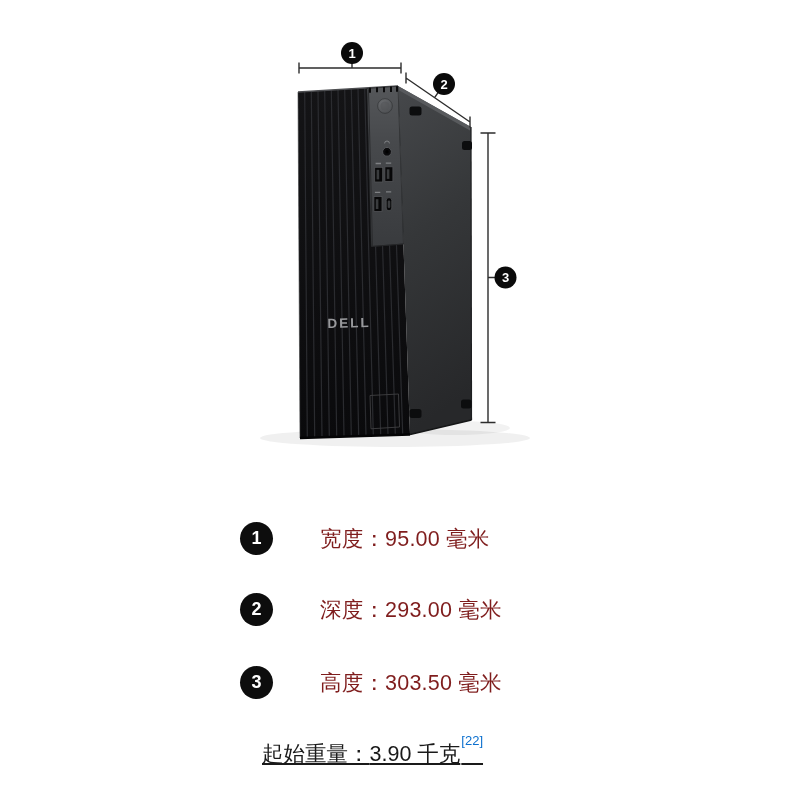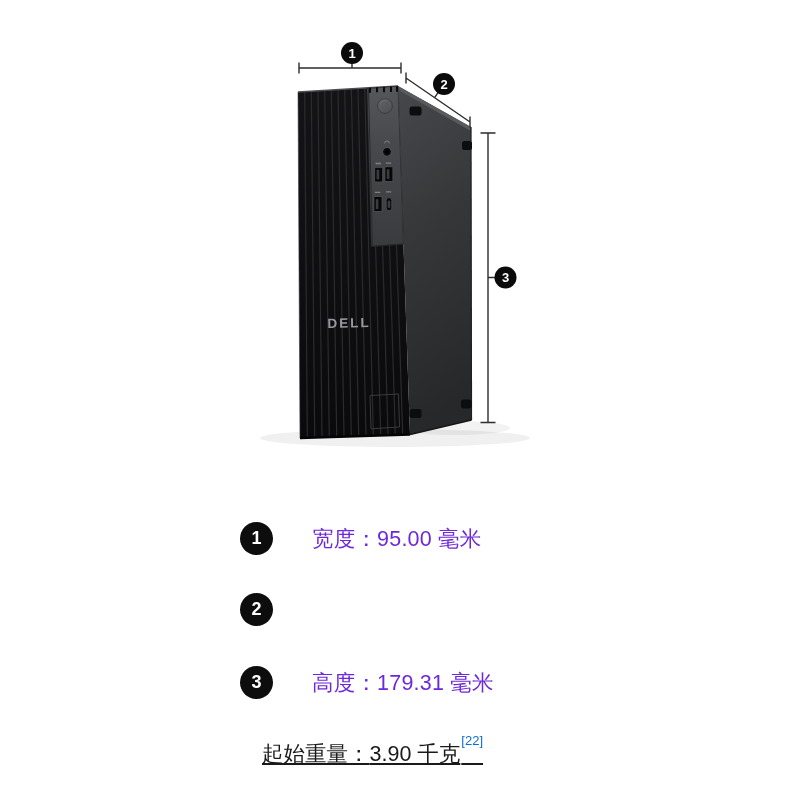--- a/index.html
+++ b/index.html
@@ -11,21 +11,21 @@
   .spec-list{position:absolute;top:0;left:0;width:800px;height:800px;}
   .spec-row{position:absolute;left:240px;display:flex;align-items:center;}
   .row-1{top:522px;}
   .row-2{top:593px;}
   .row-3{top:666px;}
   .badge{
     width:33px;height:33px;border-radius:50%;background:#0d0d0d;color:#ffffff;
     font-size:18px;font-weight:700;display:flex;align-items:center;justify-content:center;
     margin-right:39px;flex:none;
   }
-  .spec-text{font-size:21.5px;color:#6d28d9;letter-spacing:.2px;white-space:nowrap;}
+  .spec-text{font-size:21.5px;color:#7f1d1d;letter-spacing:.2px;white-space:nowrap;margin-left:8px;}
   .weight-row{position:absolute;left:262px;top:739px;font-size:21.5px;color:#1a1a1a;white-space:nowrap;text-decoration:underline;}
   .footnote{
     font-size:13px;color:#0b6fce;position:relative;top:-8px;margin-left:1px;
     cursor:pointer;text-decoration:none;
   }
   text{font-family:"Liberation Sans","DejaVu Sans",sans-serif;}
 </style>
 </head>
 <body>
 
@@ -140,23 +140,24 @@
 
 <div class="spec-list">
 
   <div class="spec-row row-1">
     <div class="badge">1</div>
     <div class="spec-text"><span>宽度：</span><span>95.00 毫米</span></div>
   </div>
 
   <div class="spec-row row-2">
     <div class="badge">2</div>
+    <div class="spec-text"><span>深度：</span><span>293.00 毫米</span></div>
   </div>
 
   <div class="spec-row row-3">
     <div class="badge">3</div>
-    <div class="spec-text"><span>高度：</span><span>179.31 毫米</span></div>
+    <div class="spec-text"><span>高度：</span><span>303.50 毫米</span></div>
   </div>
 
   <div class="weight-row"><span>起始重量：</span><span>3.90 千克</span><sup class="footnote">[22]</sup>
   </div>
 
 </div>
 
 </body></html>

